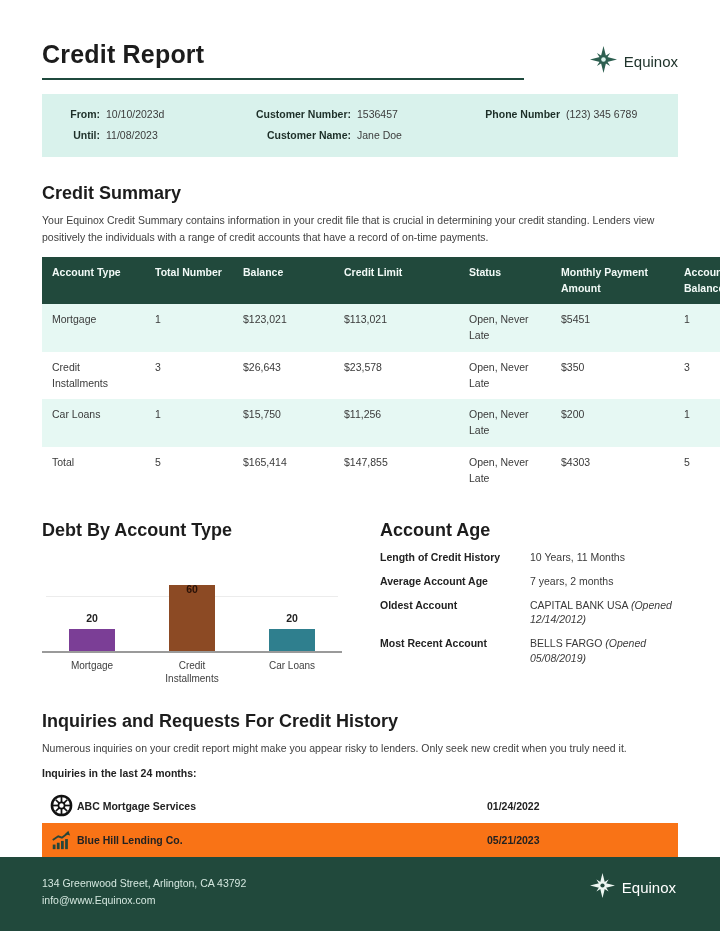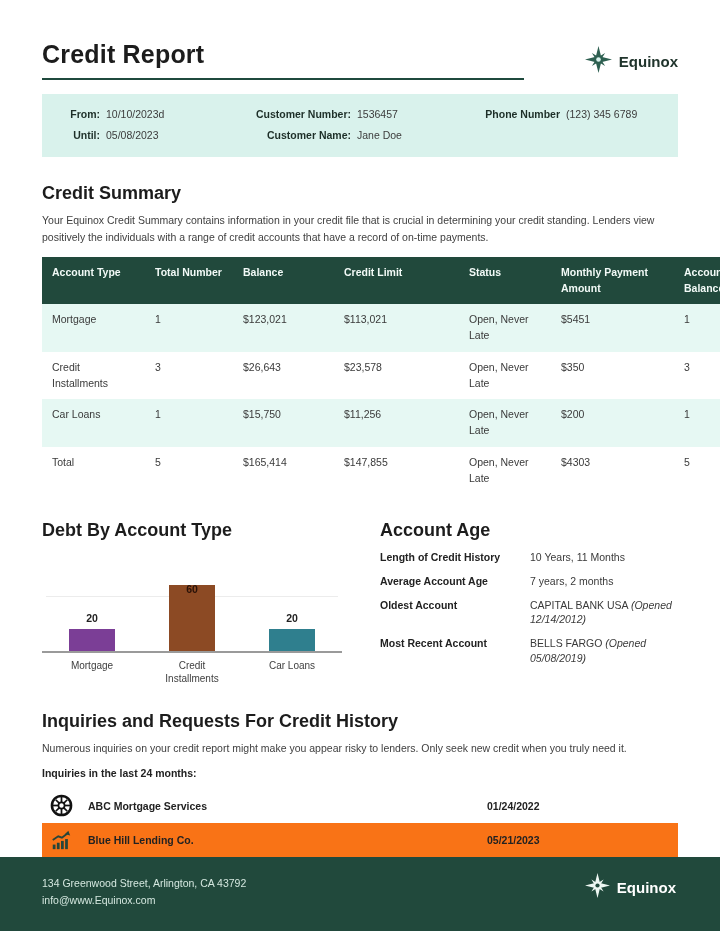--- a/index.html
+++ b/index.html
@@ -8,21 +8,21 @@
     font-family:"Liberation Sans","DejaVu Sans",sans-serif;
     display:flex;flex-direction:column;color:#3c3c3c;
   }
   .content{padding:0 42px;flex:0 0 auto;}
 
   
   .report-header{display:flex;justify-content:space-between;align-items:flex-start;margin-top:40px;}
   .report-title{font-size:25px;font-weight:bold;color:#1c1c1c;letter-spacing:.2px;margin:0;}
   .title-rule{height:2px;background:#1f4a3d;width:482px;margin-top:9px;}
   .brand{display:flex;align-items:center;gap:7px;margin-top:6px;}
-  .brand-name{font-size:15px;font-weight:bold;color:#20342c;}
+  .brand-name{font-size:15px;font-weight:normal;color:#20342c;}
 
   
   .info-box{background:#d9f2ec;margin:14px 0 0 0;padding:13px 16px 15px 16px;display:flex;}
   .info-col{display:flex;flex-direction:column;gap:7px;}
   .info-col.c1{width:175px;}
   .info-col.c2{width:215px;}
   .info-col.c3{flex:1;}
   .info-row{display:flex;font-size:10.5px;line-height:1.35;}
   .info-label{font-weight:bold;color:#1d2f28;text-align:right;}
   .c1 .info-label{width:42px;}
@@ -66,21 +66,21 @@
   .aa-label{width:150px;flex:0 0 auto;font-weight:bold;color:#222;}
   .aa-value{flex:1;color:#3a3a3a;}
   .aa-note{font-style:italic;}
 
   
   .inq-sub{font-size:10.5px;font-weight:bold;color:#222;margin:10px 0 0 0;}
   .inq-list{margin-top:10px;}
   .inq-row{position:relative;display:flex;align-items:center;height:34px;padding:0 10px 0 6px;}
   .inq-row.alt{background:#f97316;}
   .inq-icon{width:26px;display:flex;justify-content:center;flex:0 0 auto;}
-  .inq-name{font-size:10.5px;font-weight:bold;color:#222;margin-left:14px;}
+  .inq-name{font-size:10.5px;font-weight:bold;color:#222;margin-left:3px;}
   .inq-date{position:absolute;left:445px;font-size:10.5px;font-weight:bold;color:#222;}
 
   
   .page-footer{margin-top:auto;background:#21493c;color:#d4e7df;position:relative;flex:0 0 auto;}
   .footer-inner{padding:18px 42px 20px 42px;min-height:64px;}
   .footer-line{font-size:10.5px;line-height:1.65;}
   .footer-right{position:absolute;right:44px;top:16px;text-align:center;}
   .footer-brand{display:flex;align-items:center;gap:7px;}
   .footer-brand .brand-name{color:#ffffff;}
 </style>
@@ -107,21 +107,21 @@
   </div>
 
   <div class="info-box">
     <div class="info-col c1">
       <div class="info-row">
         <span class="info-label">From:</span>
         <span class="info-value">10/10/2023d</span>
       </div>
       <div class="info-row">
         <span class="info-label">Until:</span>
-        <span class="info-value">05/08/2023</span>
+        <span class="info-value">11/08/2023</span>
       </div>
     </div>
     <div class="info-col c2">
       <div class="info-row">
         <span class="info-label">Customer Number:</span>
         <span class="info-value">1536457</span>
       </div>
       <div class="info-row">
         <span class="info-label">Customer Name:</span>
         <span class="info-value">Jane Doe</span>

